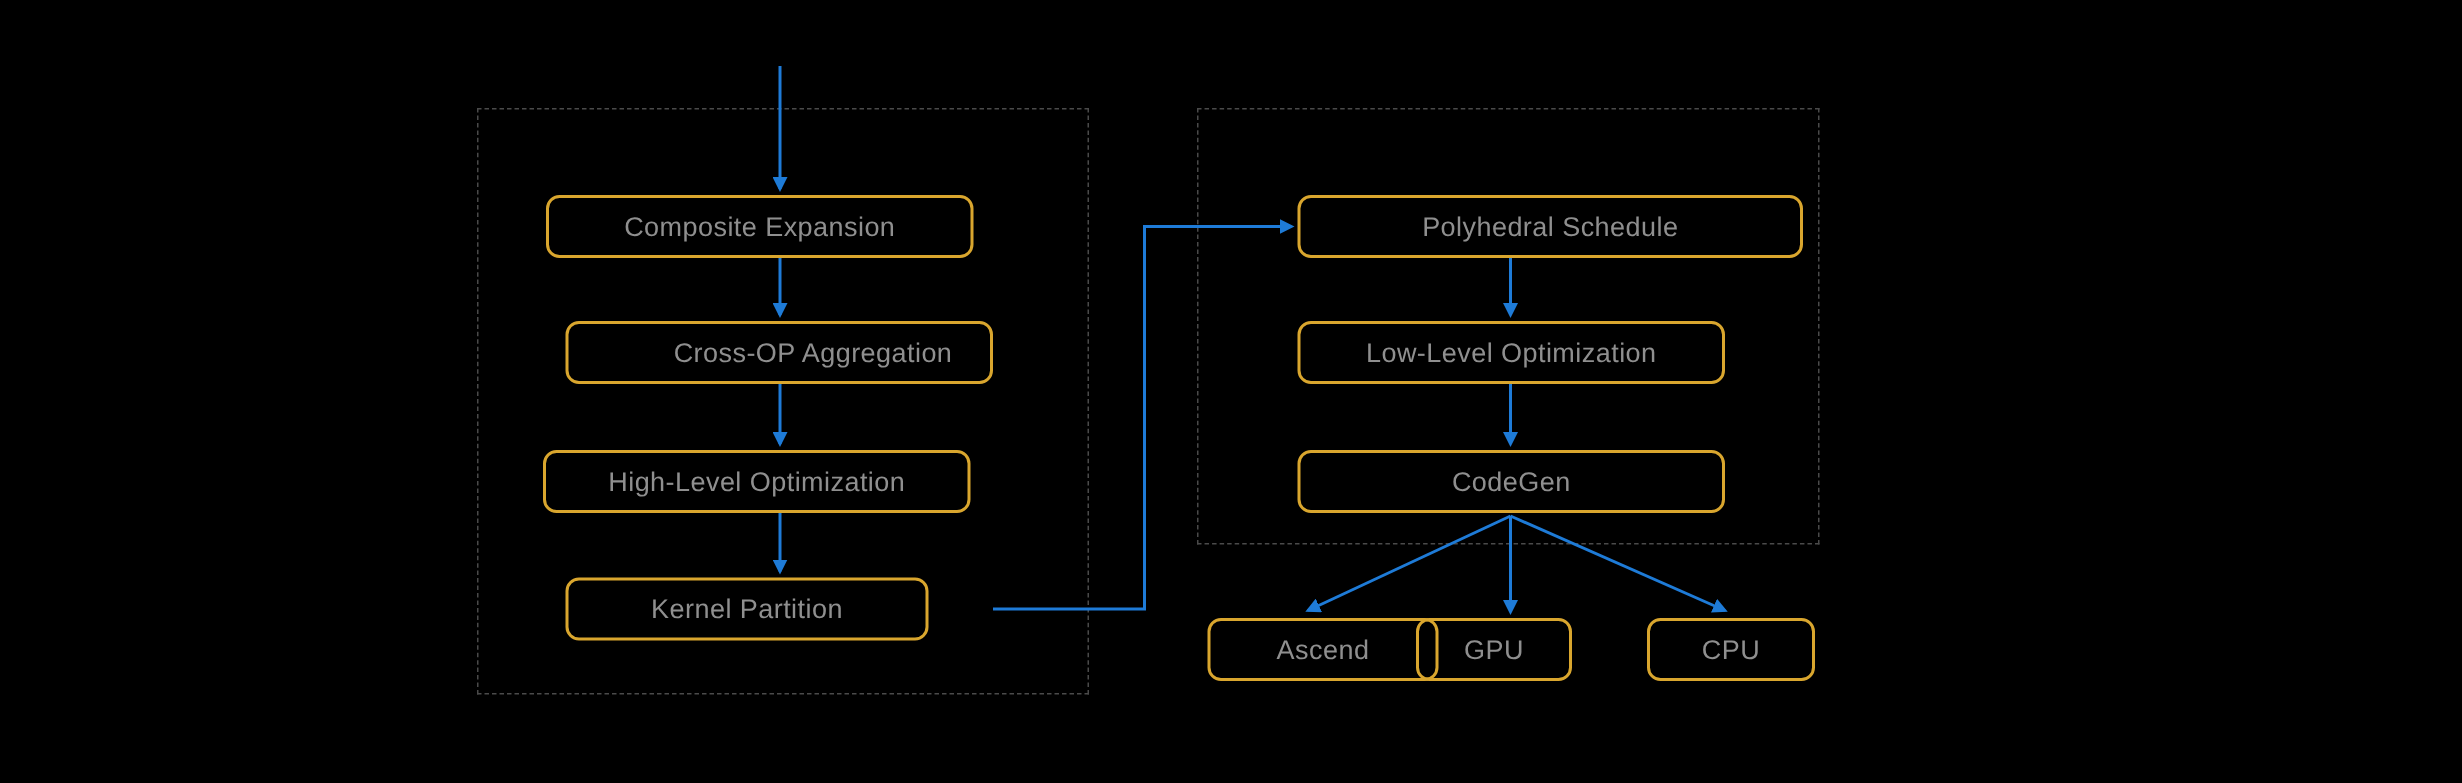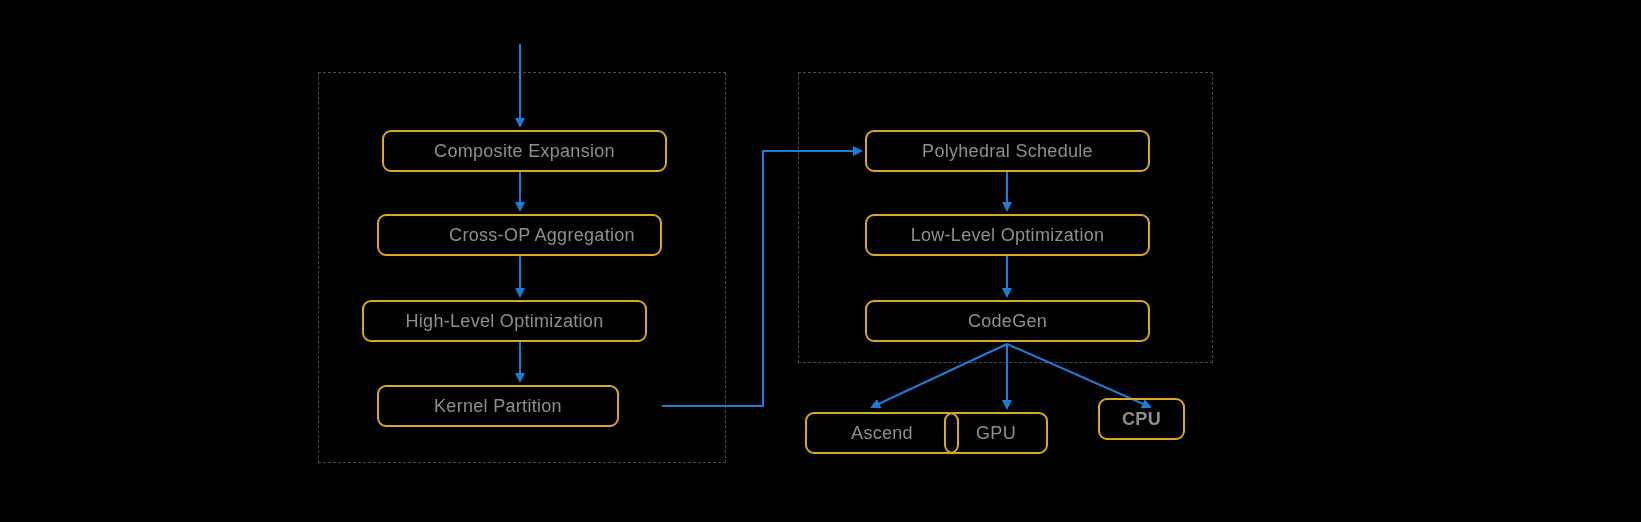--- a/index.html
+++ b/index.html
@@ -77,26 +77,26 @@
     <polyline class="flow" points="662,406 763,406 763,151 861,151" marker-end="url(#arrow)"></polyline>
 
     <line class="flow" x1="1007" y1="172" x2="1007" y2="210" marker-end="url(#arrow)"></line>
     <line class="flow" x1="1007" y1="256" x2="1007" y2="296" marker-end="url(#arrow)"></line>
 
     <line class="flow" x1="1007" y1="344" x2="872" y2="407" marker-end="url(#arrow)"></line>
     <line class="flow" x1="1007" y1="344" x2="1007" y2="408" marker-end="url(#arrow)"></line>
     <line class="flow" x1="1007" y1="344" x2="1150" y2="407" marker-end="url(#arrow)"></line>
   </svg>
 
-  <div class="node" style="left:382px; top:130px; width:285px;">Composite Expansion</div>
+  <div class="node" style="left:364px; top:130px; width:285px;">Composite Expansion</div>
   <div class="node" style="left:377px; top:214px; width:285px;padding-left:45px;">Cross-OP Aggregation</div>
   <div class="node" style="left:362px; top:300px; width:285px;">High-Level Optimization</div>
   <div class="node" style="left:377px; top:385px; width:242px;">Kernel Partition</div>
 
-  <div class="node" style="left:865px; top:130px; width:285px;">Polyhedral Schedule</div>
+  <div class="node" style="left:865px; top:130px; width:337px;">Polyhedral Schedule</div>
   <div class="node" style="left:865px; top:300px; width:285px;">CodeGen</div>
   <div class="node" style="left:865px; top:214px; width:285px;">Low-Level Optimization</div>
 
   <div class="node" style="left:805px; top:412px; width:154px;">Ascend</div>
   <div class="node" style="left:944px; top:412px; width:104px;">GPU</div>
-  <div class="node" style="left:1098px; top:398px; width:87px;font-weight:bold;">CPU</div>
+  <div class="node" style="left:1098px; top:412px; width:112px;">CPU</div>
 
 </div>
 
 </body></html>

